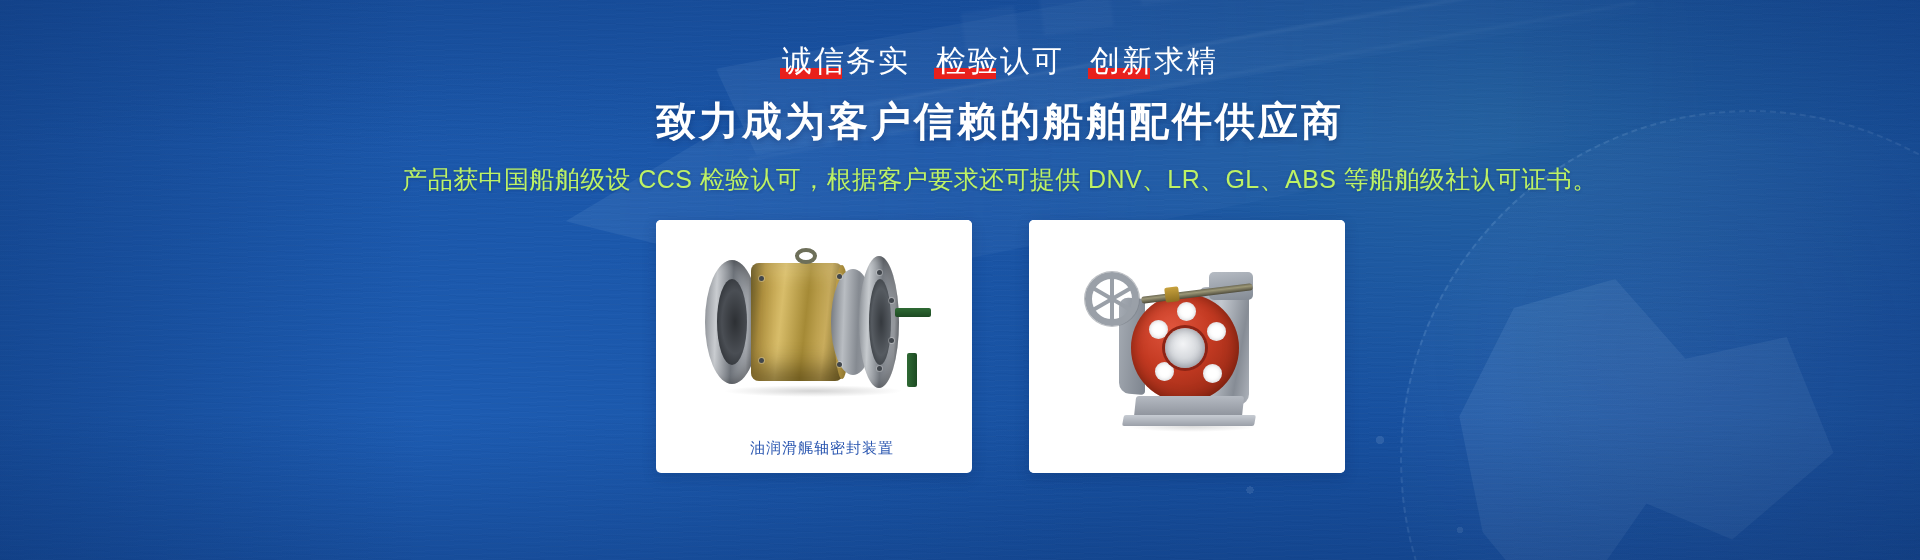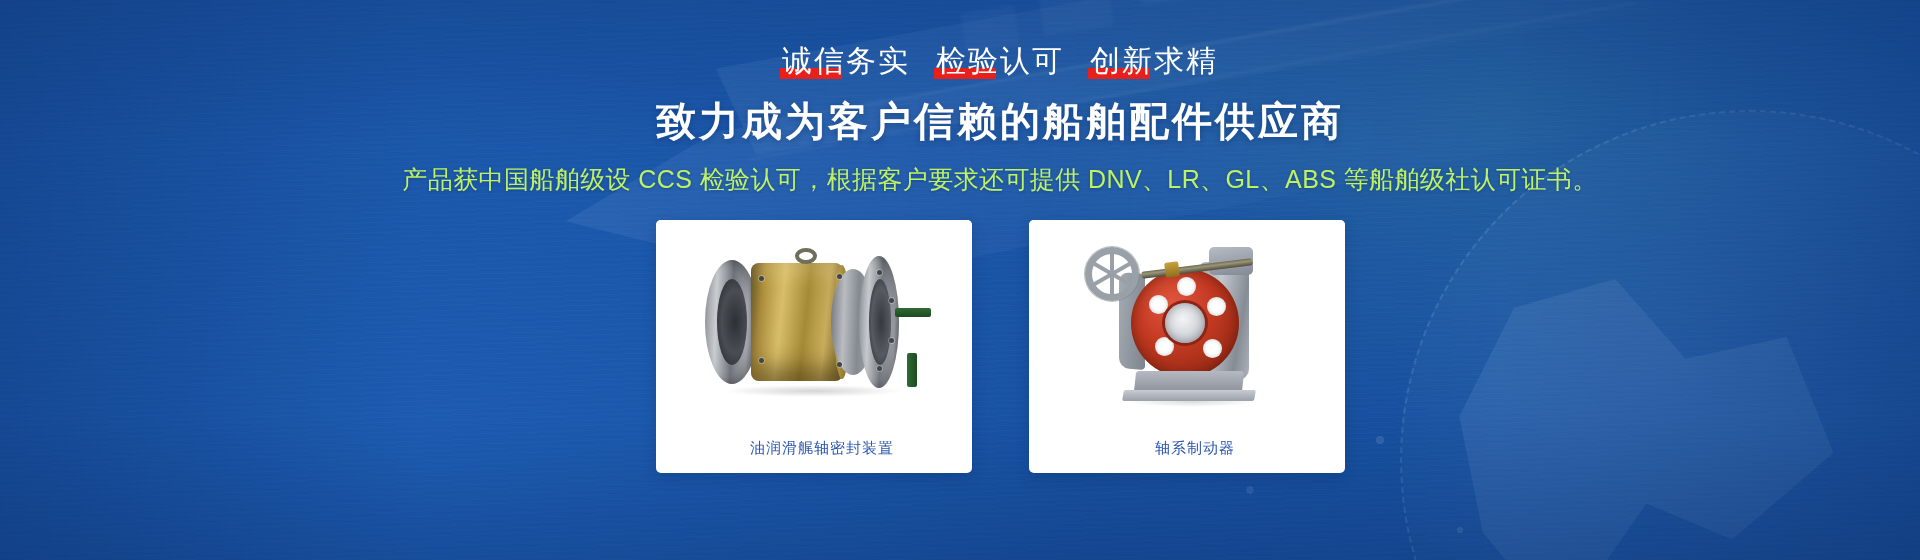--- a/index.html
+++ b/index.html
@@ -468,18 +468,17 @@
             <div class="rod"></div>
             <div class="nut"></div>
             <div class="wheel"></div>
             <div class="spoke"></div>
             <div class="spoke s2"></div>
             <div class="spoke s3"></div>
             <div class="plinth"></div>
             <div class="plinth2"></div>
           </div>
         </div>
-        <div class="card-caption">轴系制动器</div>
       </div>
 
     </div>
   </div>
 </div>
 
 </body></html>

